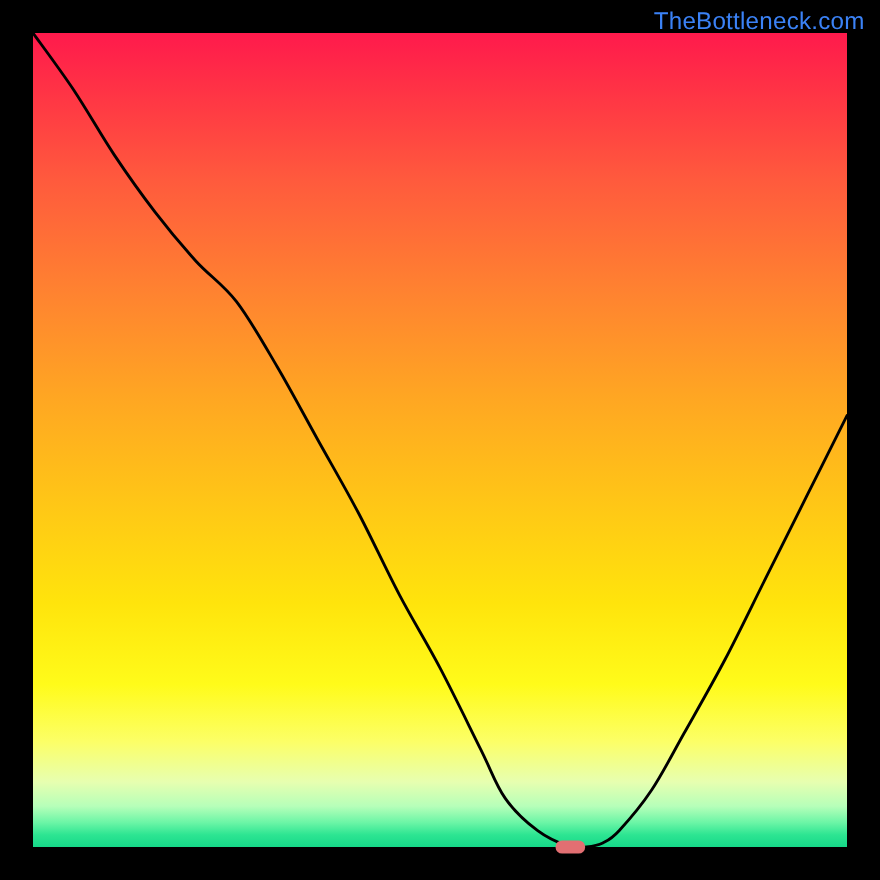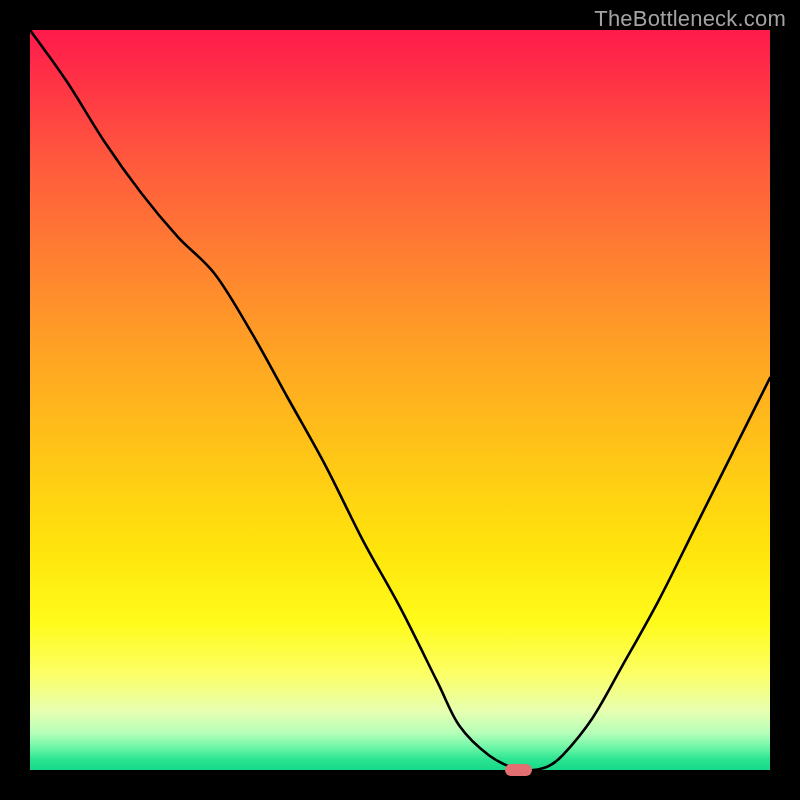--- a/index.html
+++ b/index.html
@@ -8,21 +8,21 @@
     height: 800px;
     background: #000;
     position: relative;
     font-family: Arial, sans-serif;
     overflow: hidden;
   }
   .watermark {
     position: absolute;
     top: 6px;
     right: 14px;
-    color: #a3a3a3;
+    color: #3b82f6;
     font-size: 22px;
     font-weight: 500;
     letter-spacing: 0.2px;
     z-index: 10;
   }
   .plot-area {
     position: absolute;
     left: 30px;
     top: 30px;
     width: 740px;

